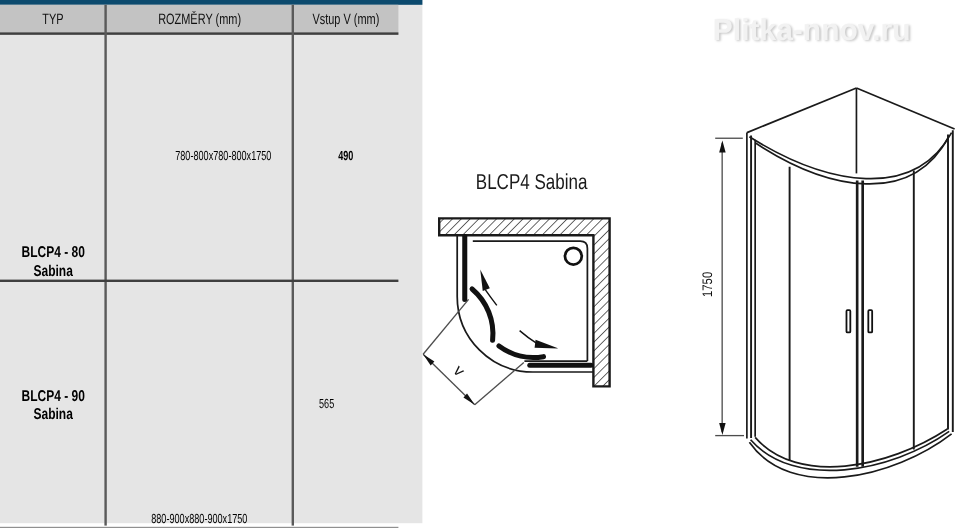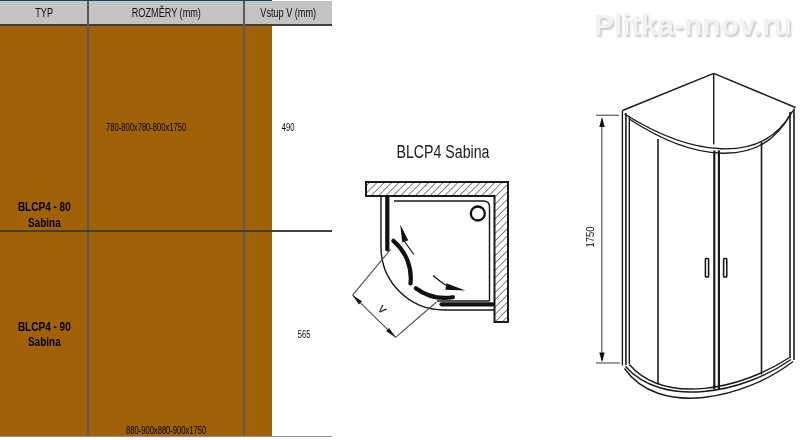--- a/index.html
+++ b/index.html
@@ -3,23 +3,23 @@
 <meta charset="utf-8">
 <style>
   html,body{margin:0;padding:0;}
   body{width:800px;height:440px;background:#ffffff;position:relative;overflow:hidden;
        font-family:"Liberation Sans", sans-serif;}
   .abs{position:absolute;}
 </style>
 </head>
 <body>
 
-<div class="abs" style="left:594px;top:11px;font-size:30px;line-height:28px;font-weight:bold;color:#f2f2f2;text-shadow:1.5px 1.5px 2px #c9c9c9;white-space:nowrap;">Plitka-nnov.ru</div>
+<div class="abs" style="left:594px;top:11px;font-size:25px;line-height:28px;font-weight:bold;color:#f2f2f2;text-shadow:1.5px 1.5px 2px #c9c9c9;white-space:nowrap;">Plitka-nnov.ru</div>
 
-<div class="abs" style="left:0;top:0;width:272px;height:436px;background:#a16207;border-top:1px solid #0c4a6e;box-sizing:border-box;">
+<div class="abs" style="left:0;top:0;width:352px;height:436px;background:#e5e5e5;border-top:4px solid #0c4a6e;box-sizing:border-box;">
 
   <div class="abs" style="left:0;top:0;width:332px;height:25px;background:#c3c3c3;border-bottom:2px solid #3f3f3f;box-sizing:border-box;"></div>
 
   <div class="abs" style="left:0;top:0;width:88px;height:23px;display:flex;align-items:center;justify-content:center;font-size:12.5px;color:#111;">
       <span style="display:inline-block;transform:scaleX(0.73);white-space:nowrap;">TYP</span>
     </div>
 
   <div class="abs" style="left:244px;top:0;width:88px;height:23px;display:flex;align-items:center;justify-content:center;font-size:12.5px;color:#111;">
       <span style="display:inline-block;transform:scaleX(0.73);white-space:nowrap;">Vstup V (mm)</span>
     </div>
@@ -33,37 +33,37 @@
   <div class="abs" style="left:243px;top:0;width:1.5px;height:434px;background:#5a5a5a;"></div>
 
   <div class="abs" style="left:0;top:229px;width:332px;height:2px;background:#3f3f3f;"></div>
 
   <div class="abs" style="left:0;top:434.5px;width:332px;height:1px;background:#909090;"></div>
 
   <div class="abs" style="left:0;top:23px;width:88px;height:206px;display:flex;align-items:flex-end;justify-content:center;text-align:center;font-size:13px;font-weight:bold;color:#000;line-height:15.5px;">
       <span style="display:inline-block;transform:scaleX(0.77);white-space:nowrap;text-align:center;">BLCP4 - 80<br>Sabina</span>
     </div>
 
-  <div class="abs" style="left:88px;top:23px;width:156px;height:206px;display:flex;align-items:center;justify-content:flex-start;font-size:11px;color:#000;">
+  <div class="abs" style="left:88px;top:23px;width:156px;height:206px;display:flex;align-items:center;justify-content:flex-end;font-size:11px;color:#000;">
       <span style="display:inline-block;transform:scaleX(0.69);white-space:nowrap;">780-800x780-800x1750</span>
     </div>
 
-  <div class="abs" style="left:244px;top:23px;width:88px;height:206px;display:flex;align-items:center;justify-content:center;font-size:11px;color:#000;">
+  <div class="abs" style="left:244px;top:23px;width:88px;height:206px;display:flex;align-items:center;justify-content:center;font-size:11px;color:#000;font-weight:bold;">
       <span style="display:inline-block;transform:scaleX(0.69);">490</span>
     </div>
 
   <div class="abs" style="left:0;top:231px;width:88px;height:204px;display:flex;align-items:center;justify-content:center;text-align:center;font-size:13px;font-weight:bold;color:#000;line-height:15.5px;">
       <span style="display:inline-block;transform:scaleX(0.77);white-space:nowrap;text-align:center;">BLCP4 - 90<br>Sabina</span>
     </div>
 
   <div class="abs" style="left:88px;top:231px;width:156px;height:204px;display:flex;align-items:flex-end;justify-content:center;font-size:11px;color:#000;">
       <span style="display:inline-block;transform:scaleX(0.69);white-space:nowrap;">880-900x880-900x1750</span>
     </div>
 
-  <div class="abs" style="left:260px;top:231px;width:88px;height:204px;display:flex;align-items:center;justify-content:center;font-size:11px;color:#000;">
+  <div class="abs" style="left:228px;top:231px;width:88px;height:204px;display:flex;align-items:center;justify-content:center;font-size:11px;color:#000;">
       <span style="display:inline-block;transform:scaleX(0.69);">565</span>
     </div>
 </div>
 
 <svg class="abs" style="left:0;top:0;" width="800" height="440" viewBox="0 0 800 440">
   <defs>
     <pattern id="hatch" width="5.2" height="5.2" patternUnits="userSpaceOnUse" patternTransform="rotate(45)">
       <line x1="0" y1="0" x2="0" y2="5.2" stroke="#1a1a1a" stroke-width="1.1"></line>
     </pattern>
   </defs>

